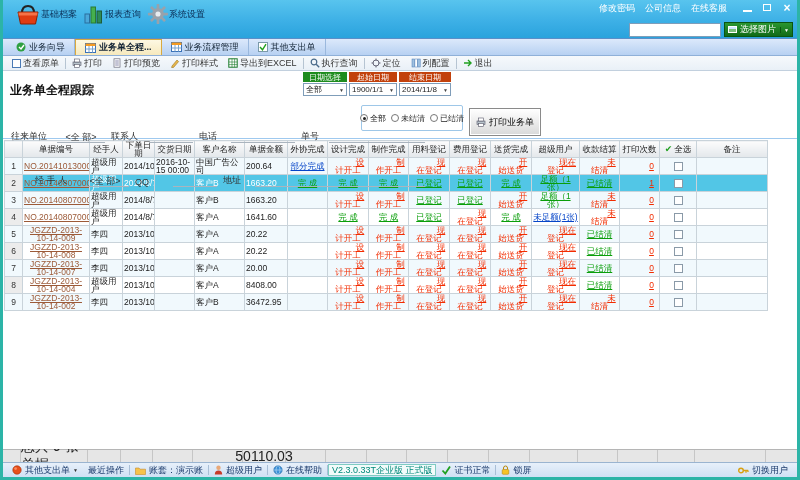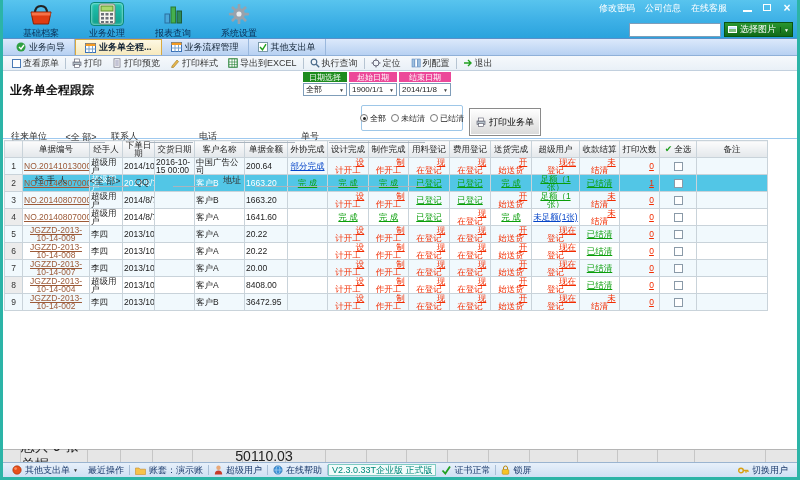--- a/index.html
+++ b/index.html
@@ -3,21 +3,21 @@
 <meta charset="utf-8">
 <style>
   *{margin:0;padding:0;box-sizing:border-box;}
   html,body{width:800px;height:480px;overflow:hidden;}
   body{font-family:"Liberation Sans","DejaVu Sans",sans-serif;font-size:9px;color:#222;background:#fff;}
   .window{width:800px;height:480px;display:flex;flex-direction:column;border-left:3px solid #2cb4a7;border-right:3px solid #2cb4a7;border-bottom:3px solid #2cb4a7;background:#fff;}
 
   
   .titlebar{height:38px;background:linear-gradient(180deg,#58c4ee 0%,#3db0e6 55%,#2aa3dd 100%);display:flex;position:relative;flex:none;}
   .mainnav{display:flex;align-items:flex-start;padding-left:12px;gap:14px;}
-  .nav-item{display:flex;flex-direction:column;align-items:center;width:52px;padding-top:2px;cursor:pointer;}
+  .nav-item{display:flex;flex-direction:row;align-items:center;width:52px;padding-top:2px;cursor:pointer;}
   .icon-box{width:34px;height:24px;display:flex;align-items:center;justify-content:center;border-radius:4px;}
   .nav-item.active .icon-box{background:linear-gradient(#21c3ae,#0fa08c);border:1px solid #0b8a77;box-shadow:inset 0 0 3px #d6fff8;}
   .nav-label{color:#0a2d54;font-size:9px;margin-top:1px;white-space:nowrap;}
   .tb-right{position:absolute;right:4px;top:2px;display:flex;flex-direction:column;align-items:flex-end;}
   .tb-links{display:flex;align-items:center;gap:10px;color:#fff;font-size:9px;}
   .tb-link{cursor:pointer;}
   .wbtns{display:flex;gap:8px;margin-left:14px;align-items:center;}
   .wbtn{width:12px;height:11px;display:flex;align-items:center;justify-content:center;cursor:pointer;color:#fff;}
   .wbtn-min i{display:block;width:9px;height:2px;background:#fff;margin-top:6px;}
   .wbtn-restore i{display:block;width:8px;height:7px;border:1.5px solid #fff;}
@@ -39,21 +39,21 @@
   .tsep{width:1px;height:11px;background:#b6c4d2;margin:0 1px;}
 
   
   .content{flex:1;background:#fff;position:relative;overflow:hidden;}
   .filterzone{height:68px;position:relative;border-bottom:1px solid #9fc9ef;}
   .page-title{position:absolute;left:7px;top:11px;font-size:12px;font-weight:bold;color:#111;}
   .datepicker{position:absolute;left:300px;top:1px;display:flex;gap:2px;}
   .dp-col{display:flex;flex-direction:column;gap:1px;}
   .dp-head{height:10px;color:#fff;font-size:8px;display:flex;align-items:center;justify-content:center;}
   .dp-head.g{background:#1e8c1e;}
-  .dp-head.b{background:#ec4899;}
+  .dp-head.b{background:#c2410c;}
   .dp-val{height:13px;border:1px solid #7f9db9;background:#fff;font-size:8px;display:flex;align-items:center;justify-content:space-between;padding:0 2px;cursor:pointer;}
   .dp-val .arr{font-size:5px;color:#444;}
   .fields{position:absolute;left:8px;top:32px;display:flex;flex-direction:column;gap:4px;}
   .f-row{display:flex;align-items:flex-end;justify-content:flex-end;}
   .f-label{font-size:9px;color:#333;white-space:nowrap;display:inline-block;}
   .f-line{border-bottom:1px solid #aab4be;height:12px;display:inline-block;font-size:9px;color:#333;text-align:center;margin-right:6px;margin-top:28px;}
   .radiobox{position:absolute;left:358px;top:34px;width:102px;height:26px;border:1px solid #9ec7e8;border-radius:2px;background:#fff;display:flex;align-items:center;justify-content:center;gap:5px;}
   .radio-item{display:flex;align-items:center;gap:2px;font-size:8px;cursor:pointer;white-space:nowrap;}
   .radio{width:8px;height:8px;border:1px solid #777;border-radius:50%;background:#fff;position:relative;flex:none;}
   .radio.checked::after{content:"";position:absolute;left:2px;top:2px;width:3px;height:3px;border-radius:50%;background:#222;}
@@ -99,42 +99,20 @@
           <div class="icon-box">
             <span style="display: inline-flex; align-items: center;">
               <svg width="26" height="23" viewBox="0 0 26 23">
                 <path d="M7 10 Q7 3 13 3 Q19 3 19 10" fill="none" stroke="#222" stroke-width="2"></path>
                 <path d="M3 9 h20 l-2.5 12 h-15 z" fill="#e03c12" stroke="#8d1f00"></path>
                 <rect x="3.5" y="9.5" width="19" height="3" fill="#ff8a60" opacity="0.7"></rect>
               </svg>
             </span>
           </div>
           <div class="nav-label">基础档案</div>
-        </div>
-        <div class="nav-item active">
-          <div class="icon-box">
-            <span style="display: inline-flex; align-items: center;">
-              <svg width="22" height="22" viewBox="0 0 22 22">
-                <rect x="3" y="1" width="16" height="20" rx="2" fill="#f4f4ee" stroke="#7a7a72"></rect>
-                <rect x="5" y="3" width="12" height="5" fill="#a8d86e" stroke="#5a8f2a"></rect>
-                <g fill="#6a7078">
-                  <rect x="5" y="10" width="3" height="2.5"></rect>
-                  <rect x="9.5" y="10" width="3" height="2.5"></rect>
-                  <rect x="14" y="10" width="3" height="2.5"></rect>
-                  <rect x="5" y="14" width="3" height="2.5"></rect>
-                  <rect x="9.5" y="14" width="3" height="2.5"></rect>
-                  <rect x="14" y="14" width="3" height="2.5"></rect>
-                  <rect x="5" y="18" width="3" height="2"></rect>
-                  <rect x="9.5" y="18" width="3" height="2"></rect>
-                  <rect x="14" y="18" width="3" height="2"></rect>
-                </g>
-              </svg>
-            </span>
-          </div>
-          <div class="nav-label">业务处理</div>
         </div>
         <div class="nav-item">
           <div class="icon-box">
             <span style="display: inline-flex; align-items: center;">
               <svg width="24" height="22" viewBox="0 0 24 22">
                 <rect x="4" y="11" width="4.5" height="9" fill="#4aa8da" stroke="#2a6f9e"></rect>
                 <rect x="10" y="4" width="4.5" height="16" fill="#45b04e" stroke="#2a7a33"></rect>
                 <rect x="16" y="8" width="4.5" height="12" fill="#2e8b57" stroke="#1d5c39"></rect>
               </svg>
             </span>

